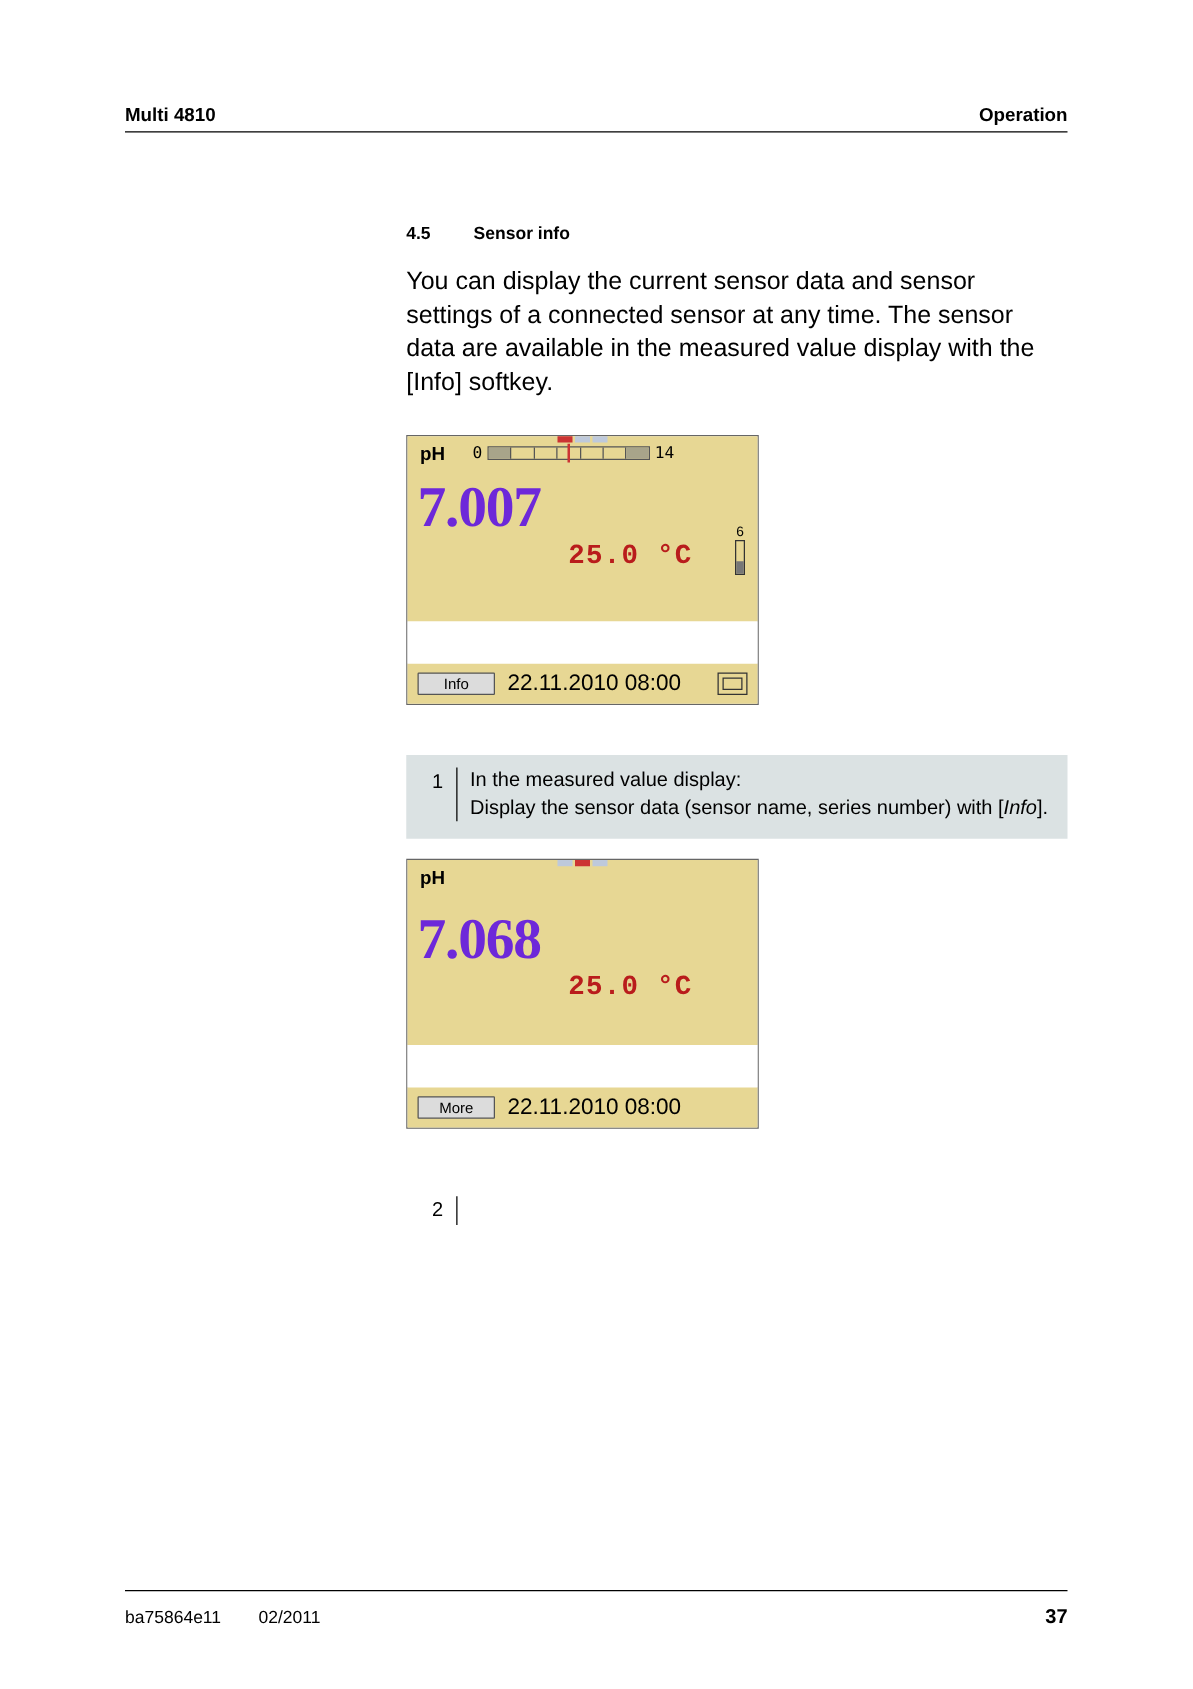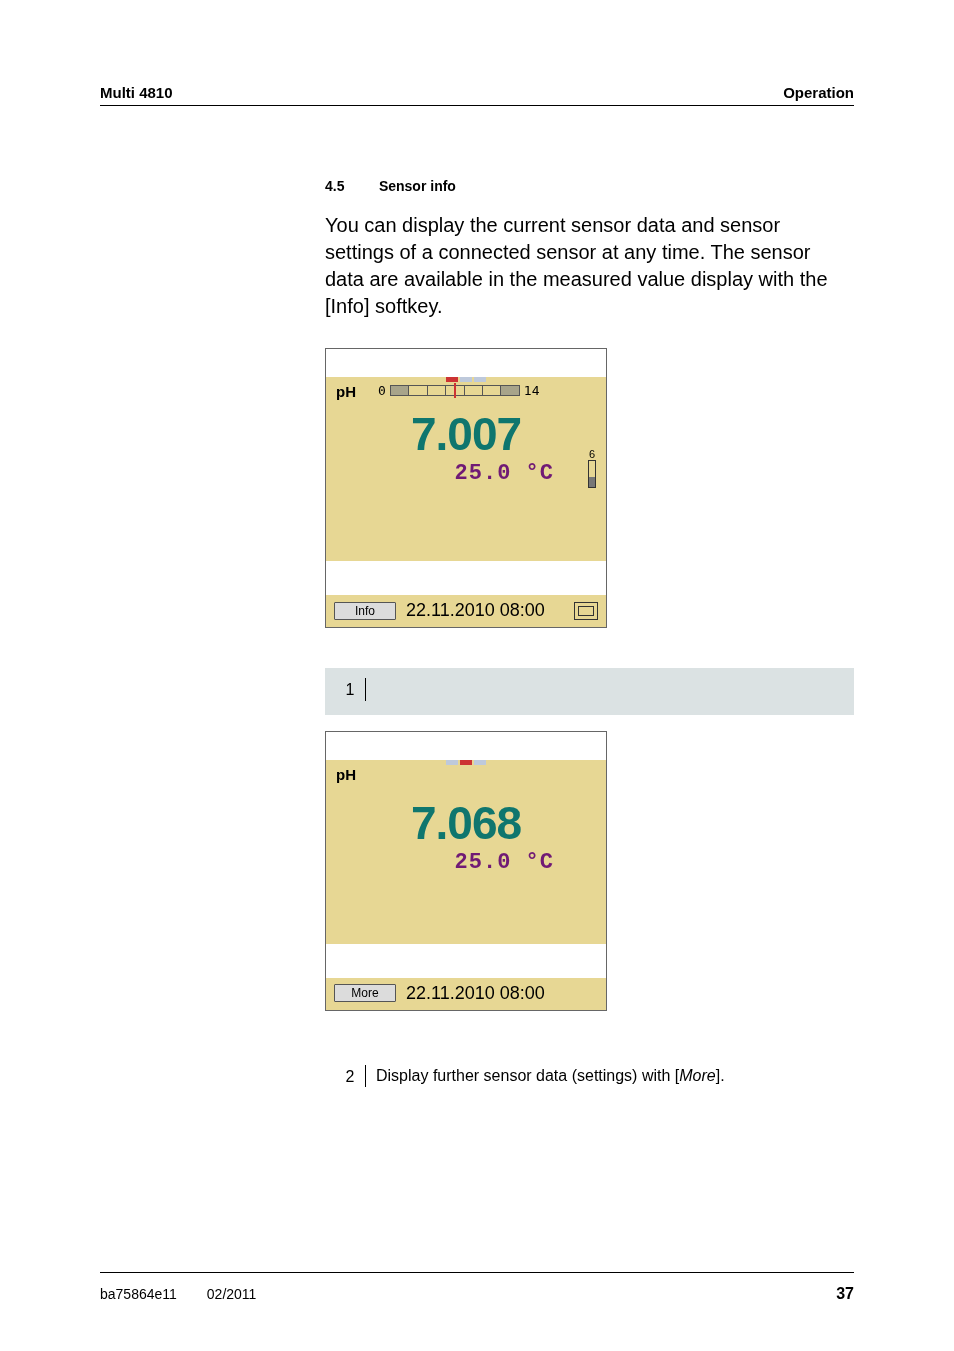--- a/index.html
+++ b/index.html
@@ -45,23 +45,22 @@
   .device-screen {
     width: 280px;
     border: 1.5px solid #666;
     background: #fff;
     margin-top: 28px;
   }
   .screen-top {
     background: #e7d794;
     padding: 6px 8px 8px 8px;
     position: relative;
-    height: 184px;
+    height: 148px;
     box-sizing: border-box;
-    margin-top: 28px;
   }
   .ph-label {
     font-weight: bold;
     font-size: 15px;
     position: absolute;
     left: 10px;
     top: 6px;
   }
   .scale-row {
     position:absolute;
@@ -78,36 +77,36 @@
     box-sizing:border-box;
     display:flex;
     position:relative;
     background:#e7d794;
   }
   .scale-seg { flex:1; border-right:1px solid #555; position:relative;}
   .scale-seg:last-child{border-right:none;}
   .scale-fill { position:absolute; top:0; bottom:0; background:#a8a48a; }
   .scale-tick { position:absolute; left:50%; top:-3px; bottom:-3px; width:2px; background:#c33; transform:translateX(-50%);}
   .big-value {
-    font-family: Liberation Sans, sans-serif;
+    font-family: Liberation Serif, serif;
     font-size: 46px;
     font-weight: 800;
     letter-spacing: -1px;
-    text-align: center;
+    text-align: left;
     margin-top: 24px;
-    color: #0f766e;
+    color: #6d28d9;
   }
   .temp-value {
     font-family: "Courier New", monospace;
     font-size: 22px;
     font-weight: bold;
     text-align: right;
     padding-right: 44px;
     letter-spacing: 1px;
-    color:#701a75;
+    color:#b91c1c;
   }
   .little-icon {
     position:absolute;
     right:8px;
     top:72px;
     width:12px;
     text-align:center;
     font-size:11px;
     line-height:1;
   }
@@ -255,20 +254,24 @@
       <div class="screen-mid"></div>
       <div class="screen-bottom">
         <div class="softkey-btn">Info</div>
         <span class="timestamp">22.11.2010 08:00</span>
         <div class="printer-icon"></div>
       </div>
     </div>
 
     <div class="step-block">
       <div class="step-num">1</div>
+      <div class="step-text">
+        <span>In the measured value display:</span><br>
+        <span>Display the sensor data (sensor name, series number) with [</span><span class="ital">Info</span><span>].</span>
+      </div>
     </div>
 
     <div class="device-screen" style="margin-top:16px;">
       <div class="screen-top" style="position:relative;">
         <div class="tab-indicator">
           <div class="tab-dot"></div>
             <div class="tab-dot active"></div>
             <div class="tab-dot"></div>
         </div>
         <span class="ph-label">pH</span>
@@ -277,23 +280,20 @@
       </div>
       <div class="screen-mid"></div>
       <div class="screen-bottom">
         <div class="softkey-btn">More</div>
         <span class="timestamp">22.11.2010 08:00</span>
       </div>
     </div>
 
     <div class="step-block" style="margin-top:44px; background:#fff; padding-left:10px;">
       <div class="step-num">2</div>
-      <div class="step-text">
-        <span>Display further sensor data (settings) with [</span><span class="ital">More</span><span>].</span>
-      </div>
     </div>
 
   </div>
 
   <div class="footer">
     <span class="docid">ba75864e11</span>
     <span>02/2011</span>
     <span class="pagenum">37</span>
   </div>
 

